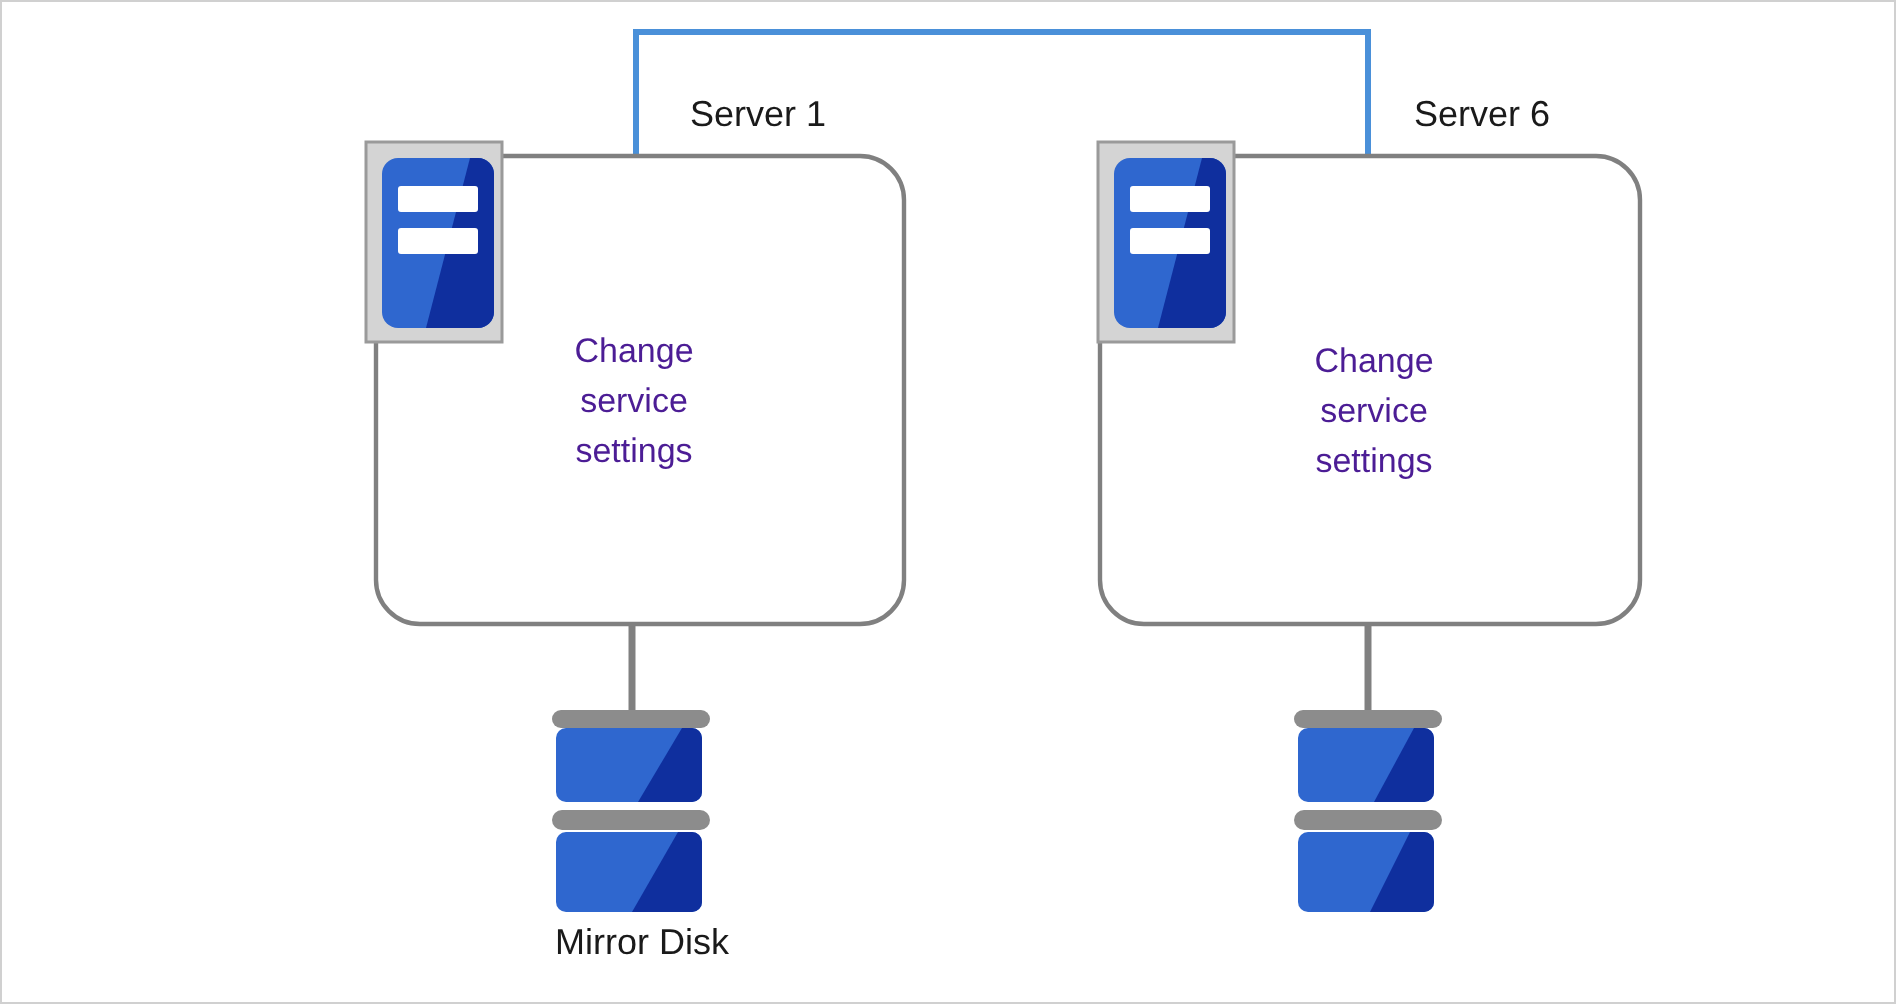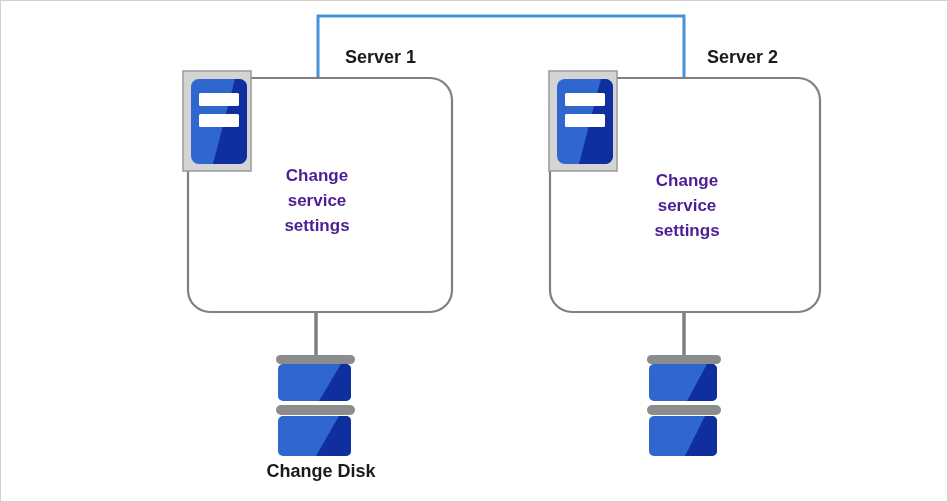--- a/index.html
+++ b/index.html
@@ -12,21 +12,20 @@
     font-family: "Liberation Sans", sans-serif;
   }
   #canvas {
     position: relative;
     width: 946px;
     height: 500px;
     background: #ffffff;
     border: 1px solid #d0d0d0;
     overflow: hidden;
     box-sizing: content-box;
-    font-weight: bold;
   }
   .svg-layer {
     position: absolute;
     left: 0;
     top: 0;
     width: 946px;
     height: 500px;
   }
   .node-label {
     position: absolute;
@@ -145,27 +144,27 @@
       <rect x="646" y="404" width="74" height="10" rx="5" ry="5" fill="#8c8c8c"></rect>
       <rect x="648" y="415" width="68" height="40" rx="5" ry="5" fill="#2f67cf"></rect>
       <g clip-path="url(#d2bClip)">
         <polygon points="716,415 716,455 684,455 704,415" fill="#0f2f9e"></polygon>
       </g>
     </g>
   </svg>
 
   <div class="node-label" style="left:344px; top:47px;">Server 1</div>
 
-  <div class="node-label" style="left:706px; top:47px;">Server 2</div>
+  <div class="node-label" style="left:706px; top:47px;">Server 6</div>
 
   <div class="box-text" style="left:246px; top:162px; width:140px;">Change
 service
 settings</div>
 
   <div class="box-text" style="left:616px; top:167px; width:140px;">Change
 service
 settings</div>
 
-  <div class="disk-caption" style="left:250px; top:461px; width:140px;">Change Disk</div>
+  <div class="disk-caption" style="left:250px; top:461px; width:140px;">Mirror Disk</div>
 
   <div class="disk-caption" style="left:620px; top:461px; width:130px;"></div>
 
 </div>
 
 </body></html>

